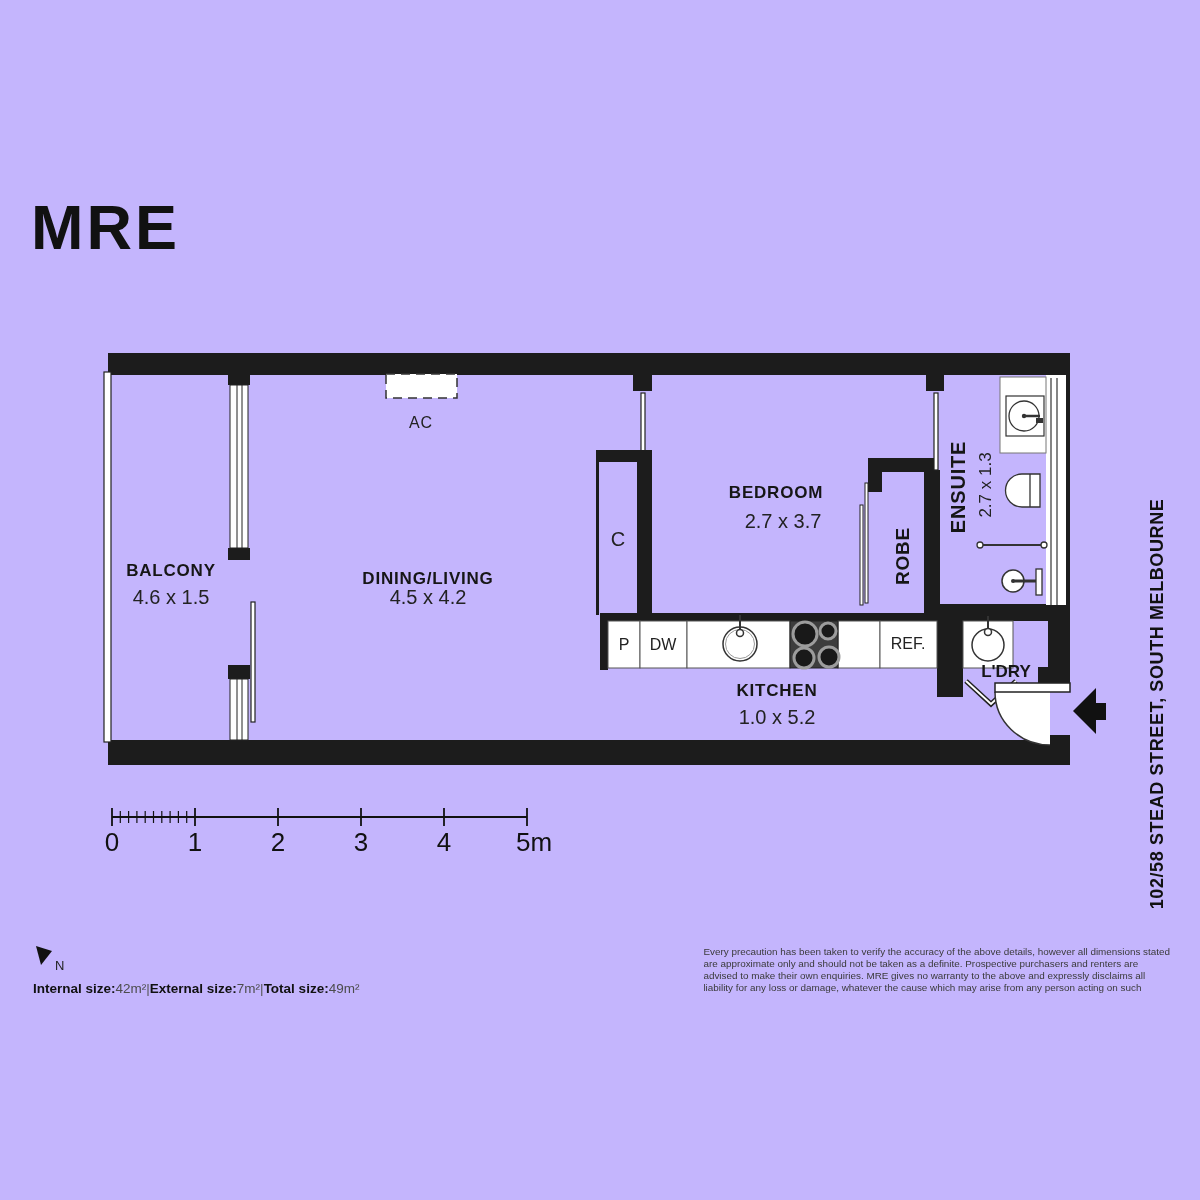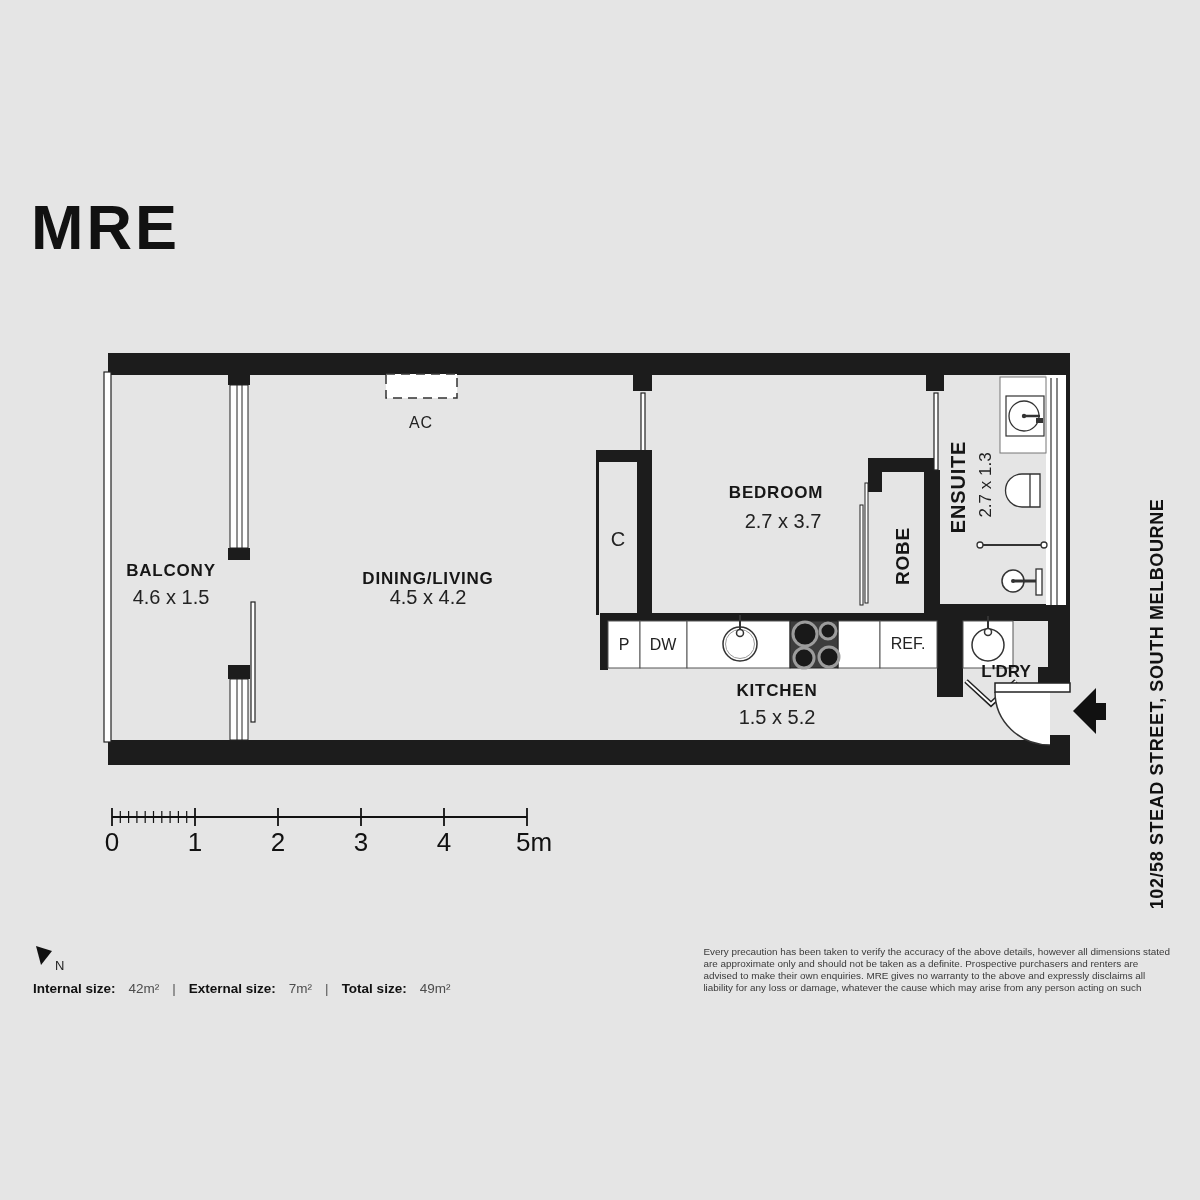--- a/index.html
+++ b/index.html
@@ -1,30 +1,30 @@
 <!DOCTYPE html>
 <html><head>
 <meta charset="utf-8">
 <style>
   html,body{margin:0;padding:0;background:#ffffff;}
-  .canvas{position:relative;width:1200px;height:1200px;background:#e5e5e5;overflow:hidden;
+  .canvas{position:relative;width:1200px;height:1200px;background:#c4b5fd;overflow:hidden;
           font-family:"Liberation Sans", sans-serif;color:#141414;}
   .plan-svg{position:absolute;left:0;top:0;}
   .lbl{position:absolute;transform:translate(-50%,-50%);white-space:nowrap;
        font-weight:bold;color:#161616;line-height:1;}
   .dims{font-weight:normal;color:#222;}
   .vert{transform:translate(-50%,-50%) rotate(-90deg);}
   .logo{position:absolute;left:31px;top:196px;font-size:63px;font-weight:bold;
         letter-spacing:3px;line-height:1;color:#111;}
   .room{font-size:17px;letter-spacing:0.8px;}
   .roomdims{font-size:20px;}
   .small-fix{font-size:16px;font-weight:normal;color:#222;}
   .scale-num{font-size:26px;font-weight:normal;color:#111;}
   .sizes-row{position:absolute;left:33px;top:981px;display:flex;align-items:flex-end;
-             column-gap:13px;font-size:13.5px;}
+             font-size:13.5px;}
   .sizes-row .sl{font-weight:bold;color:#111;}
   .sizes-row .sv{color:#4c4c4c;}
   .sizes-row .sep{color:#555;}
   .disclaimer{position:absolute;right:30px;top:946px;text-align:left;font-size:9.9px;
               line-height:11.9px;color:#3a3a3a;}
   .disclaimer div{white-space:nowrap;}
   .address{position:absolute;left:1158px;top:704px;font-size:18px;font-weight:bold;
            letter-spacing:0.6px;white-space:nowrap;color:#111;}
   .north-n{position:absolute;left:55px;top:958px;font-size:13px;color:#222;}
 </style>
@@ -195,21 +195,21 @@
   <div class="lbl room" style="left:171px;top:562px;margin-top:8px;">BALCONY</div>
   <div class="lbl dims roomdims" style="left:171px;top:597px;">4.6 x 1.5</div>
 
   <div class="lbl room" style="left:428px;top:562px;margin-top:16px;">DINING/LIVING</div>
   <div class="lbl dims roomdims" style="left:428px;top:597px;">4.5 x 4.2</div>
 
   <div class="lbl room" style="left:776px;top:492px;">BEDROOM</div>
   <div class="lbl dims roomdims" style="left:776px;top:521px;margin-left:7px;">2.7 x 3.7</div>
 
   <div class="lbl room" style="left:777px;top:690px;">KITCHEN</div>
-  <div class="lbl dims roomdims" style="left:777px;top:717px;">1.5 x 5.2</div>
+  <div class="lbl dims roomdims" style="left:777px;top:717px;">1.0 x 5.2</div>
 
   <div class="lbl vert" style="left:958px;top:487px;font-size:20px;letter-spacing:0.8px;">ENSUITE</div>
   <div class="lbl vert dims" style="left:985px;top:485px;font-size:17px;">2.7 x 1.3</div>
 
   <div class="lbl vert" style="left:902px;top:556px;font-size:19px;letter-spacing:0.8px;">ROBE</div>
 
   <div class="lbl dims" style="left:618px;top:539px;font-size:20px;">C</div>
 
   <div class="lbl" style="left:1006px;top:671px;font-size:17px;">L'DRY</div>
 

